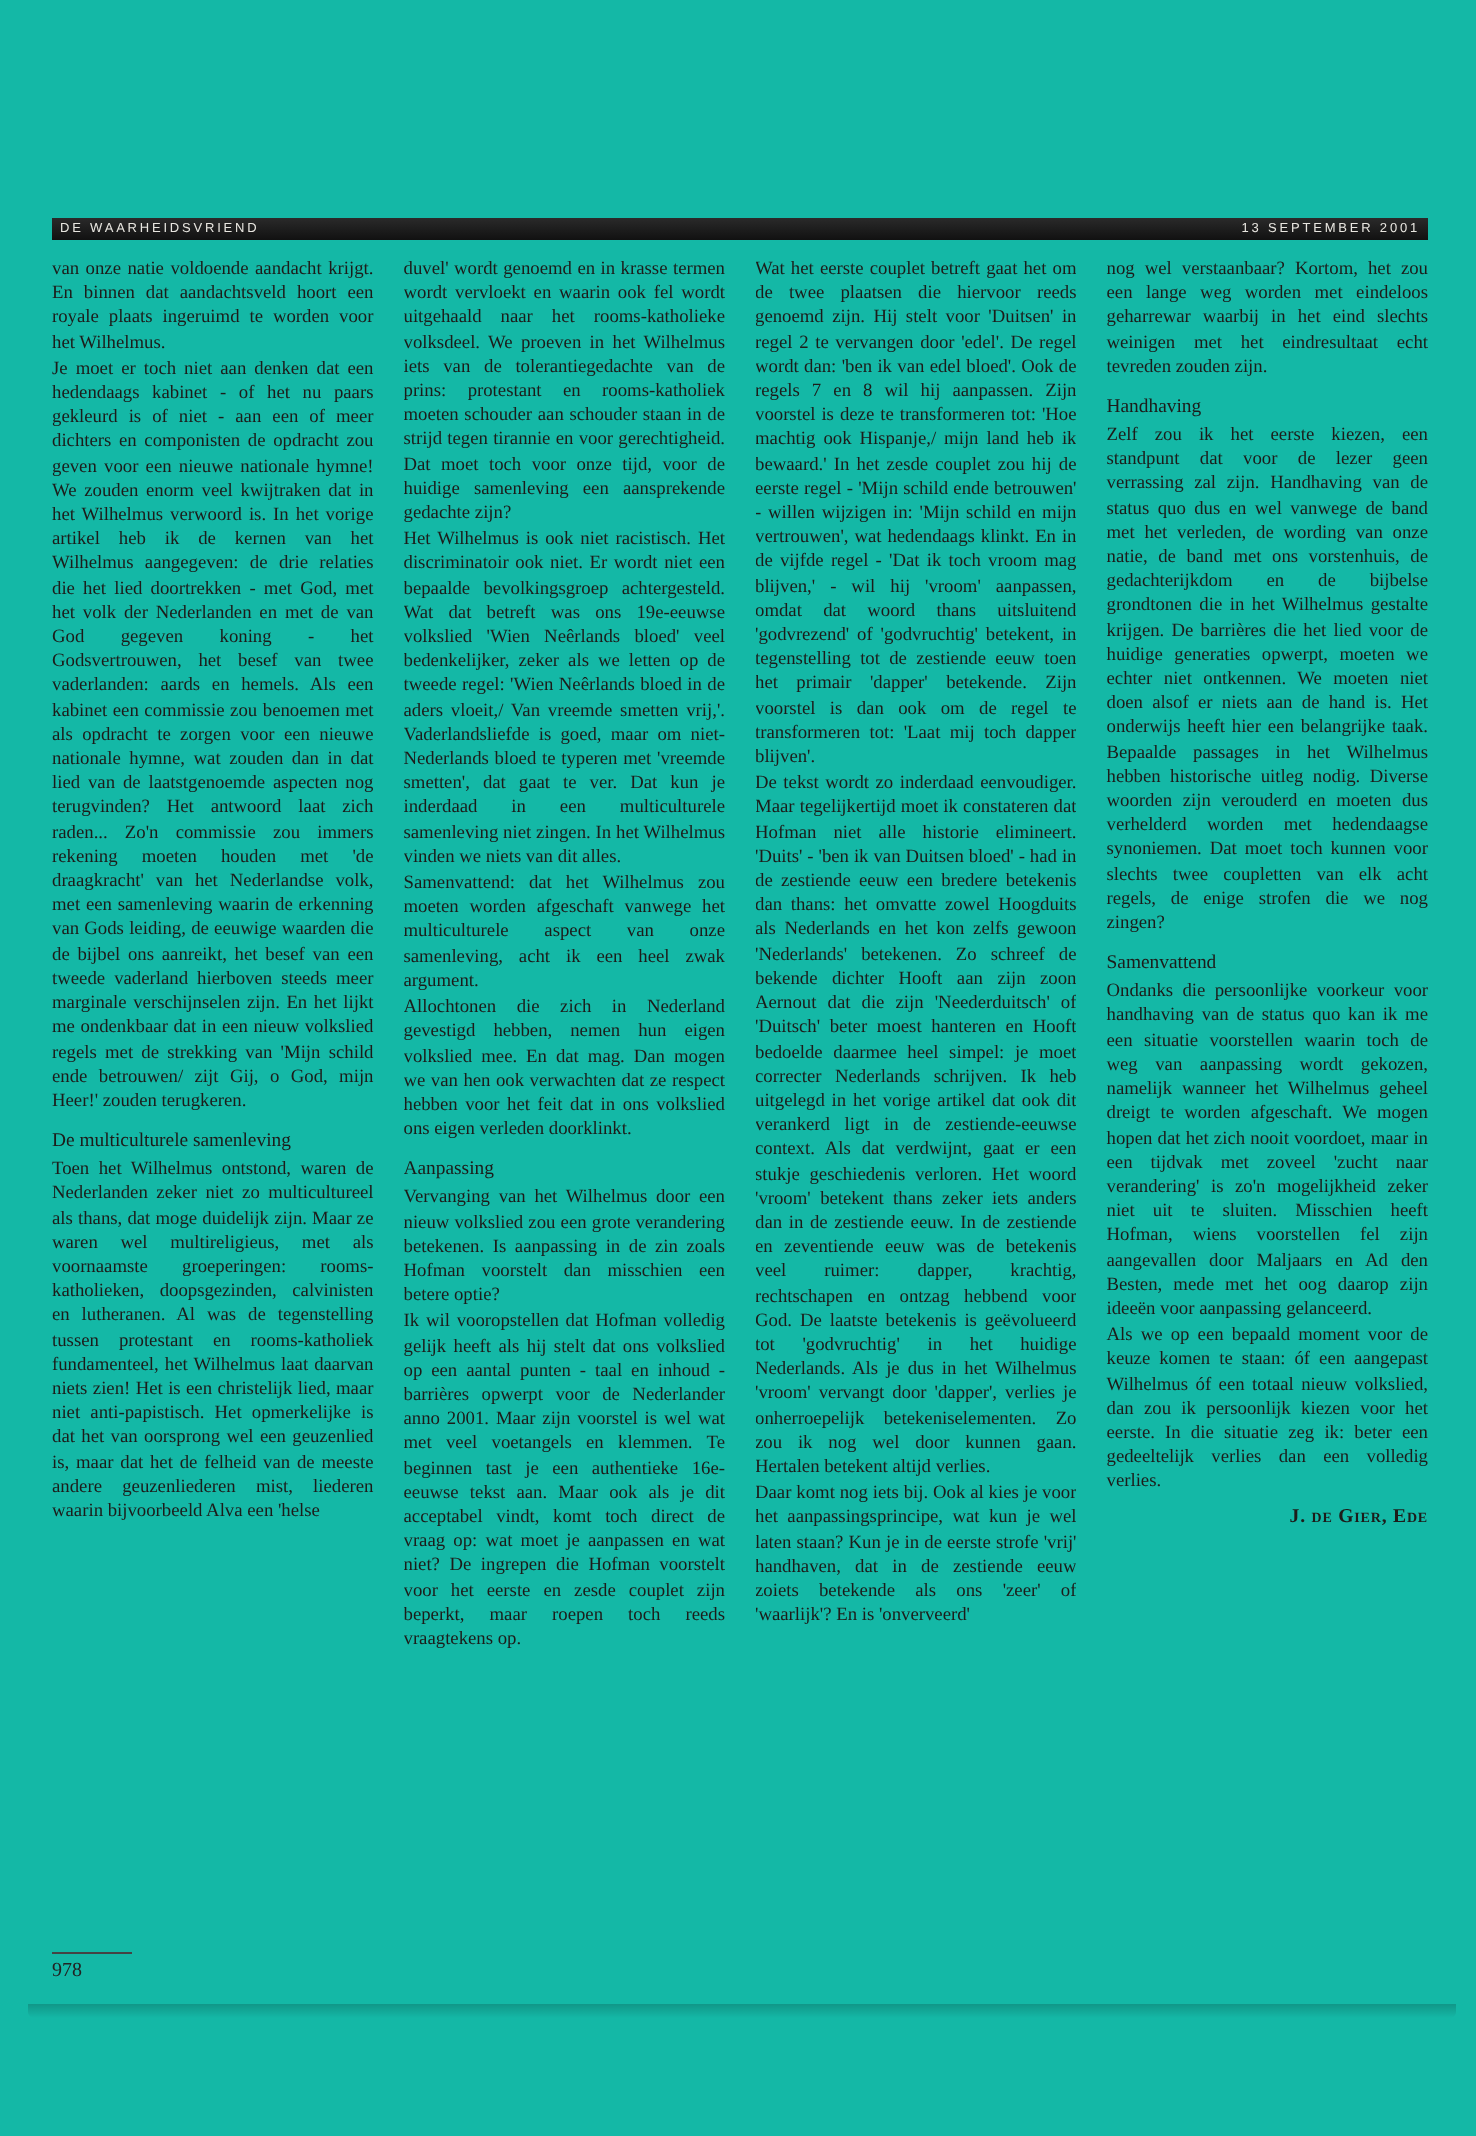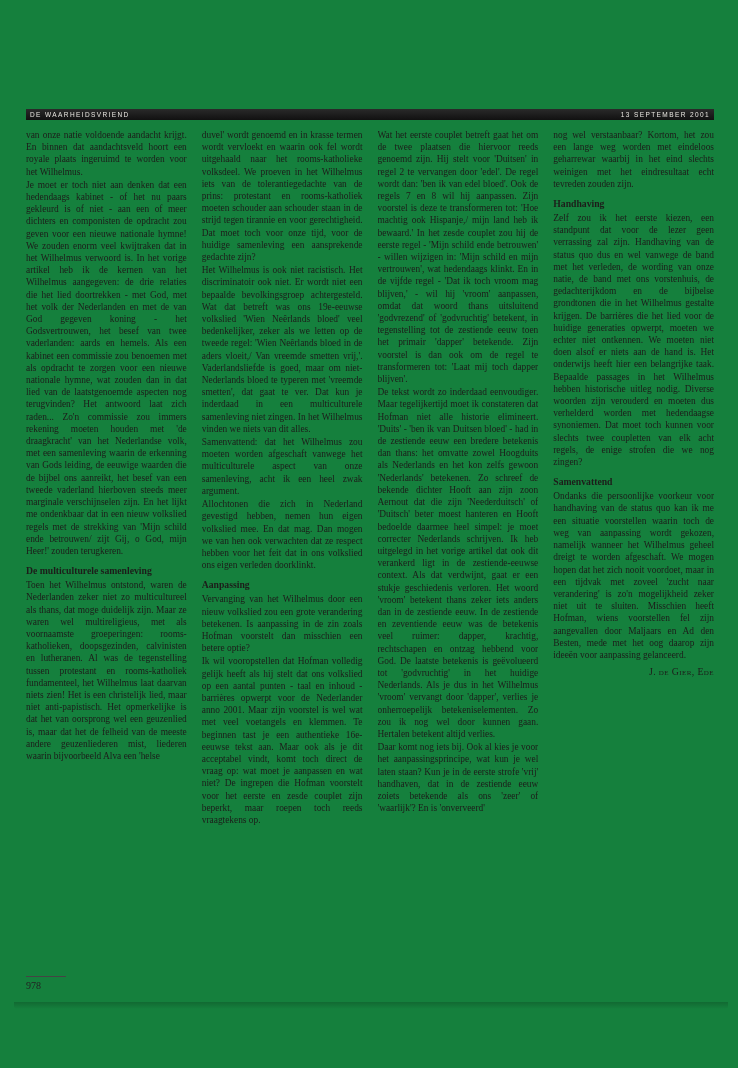--- a/index.html
+++ b/index.html
@@ -4,21 +4,21 @@
 <style>
   html,body{margin:0;padding:0;}
   body{
     width:738px;height:1068px;position:relative;overflow:hidden;
     background:#ffffff;
     font-family:"Liberation Serif","DejaVu Serif",serif;
     color:#1d1c1a;
   }
   .page{
     position:absolute;left:0;top:0;width:738px;height:1068px;
-    background:#15803d;
+    background:#14b8a6;
   }
   .masthead{
     position:absolute;top:109px;left:26px;right:24px;height:11px;
     background:linear-gradient(180deg,#2a2a2a,#111);
     color:#e8e6e0;
     font-family:"Liberation Sans","DejaVu Sans",sans-serif;
     font-size:6.5px;letter-spacing:1.4px;text-transform:uppercase;
     display:flex;justify-content:space-between;align-items:center;
     padding:0 4px;box-sizing:border-box;
   }
@@ -27,24 +27,24 @@
     display:flex;gap:15px;overflow:hidden;
   }
   .column{
     flex:1 1 0;min-width:0;
     font-size:9.4px;line-height:12.2px;text-align:justify;
     hyphens:none;overflow:hidden;
   }
   .column p{margin:0 0 1px 0;}
   .column h3{
     margin:8px 0 2px 0;font-size:9.7px;line-height:12px;
-    font-weight:bold;text-align:left;
+    font-weight:normal;text-align:left;
   }
   .column p.signature{
-    text-align:right;font-weight:normal;font-variant:small-caps;
+    text-align:right;font-weight:bold;font-variant:small-caps;
     letter-spacing:.4px;margin-top:5px;font-size:9.8px;
   }
   .footer{
     position:absolute;left:26px;top:976px;
   }
   .footer-rule{width:40px;border-top:1px solid #444;margin-bottom:3px;}
   .page-number{font-size:10px;color:#222;}
   .page-edge-shadow{
     position:absolute;left:14px;right:10px;top:1002px;height:7px;
     background:linear-gradient(180deg,rgba(0,0,0,.18),rgba(0,0,0,0));
@@ -81,20 +81,21 @@
         <p>Wat het eerste couplet betreft gaat het om de twee plaatsen die hiervoor reeds genoemd zijn. Hij stelt voor 'Duitsen' in regel 2 te vervangen door 'edel'. De regel wordt dan: 'ben ik van edel bloed'. Ook de regels 7 en 8 wil hij aanpassen. Zijn voorstel is deze te transformeren tot: 'Hoe machtig ook Hispanje,/ mijn land heb ik bewaard.' In het zesde couplet zou hij de eerste regel - 'Mijn schild ende betrouwen' - willen wijzigen in: 'Mijn schild en mijn vertrouwen', wat hedendaags klinkt. En in de vijfde regel - 'Dat ik toch vroom mag blijven,' - wil hij 'vroom' aanpassen, omdat dat woord thans uitsluitend 'godvrezend' of 'godvruchtig' betekent, in tegenstelling tot de zestiende eeuw toen het primair 'dapper' betekende. Zijn voorstel is dan ook om de regel te transformeren tot: 'Laat mij toch dapper blijven'.</p>
         <p>De tekst wordt zo inderdaad eenvoudiger. Maar tegelijkertijd moet ik constateren dat Hofman niet alle historie elimineert. 'Duits' - 'ben ik van Duitsen bloed' - had in de zestiende eeuw een bredere betekenis dan thans: het omvatte zowel Hoogduits als Nederlands en het kon zelfs gewoon 'Nederlands' betekenen. Zo schreef de bekende dichter Hooft aan zijn zoon Aernout dat die zijn 'Neederduitsch' of 'Duitsch' beter moest hanteren en Hooft bedoelde daarmee heel simpel: je moet correcter Nederlands schrijven. Ik heb uitgelegd in het vorige artikel dat ook dit verankerd ligt in de zestiende-eeuwse context. Als dat verdwijnt, gaat er een stukje geschiedenis verloren. Het woord 'vroom' betekent thans zeker iets anders dan in de zestiende eeuw. In de zestiende en zeventiende eeuw was de betekenis veel ruimer: dapper, krachtig, rechtschapen en ontzag hebbend voor God. De laatste betekenis is geëvolueerd tot 'godvruchtig' in het huidige Nederlands. Als je dus in het Wilhelmus 'vroom' vervangt door 'dapper', verlies je onherroepelijk betekeniselementen. Zo zou ik nog wel door kunnen gaan. Hertalen betekent altijd verlies.</p>
         <p>Daar komt nog iets bij. Ook al kies je voor het aanpassingsprincipe, wat kun je wel laten staan? Kun je in de eerste strofe 'vrij' handhaven, dat in de zestiende eeuw zoiets betekende als ons 'zeer' of 'waarlijk'? En is 'onverveerd'</p>
       </div>
       <div class="column">
         <p>nog wel verstaanbaar? Kortom, het zou een lange weg worden met eindeloos geharrewar waarbij in het eind slechts weinigen met het eindresultaat echt tevreden zouden zijn.</p>
         <h3>Handhaving</h3>
         <p>Zelf zou ik het eerste kiezen, een standpunt dat voor de lezer geen verrassing zal zijn. Handhaving van de status quo dus en wel vanwege de band met het verleden, de wording van onze natie, de band met ons vorstenhuis, de gedachterijkdom en de bijbelse grondtonen die in het Wilhelmus gestalte krijgen. De barrières die het lied voor de huidige generaties opwerpt, moeten we echter niet ontkennen. We moeten niet doen alsof er niets aan de hand is. Het onderwijs heeft hier een belangrijke taak. Bepaalde passages in het Wilhelmus hebben historische uitleg nodig. Diverse woorden zijn verouderd en moeten dus verhelderd worden met hedendaagse synoniemen. Dat moet toch kunnen voor slechts twee coupletten van elk acht regels, de enige strofen die we nog zingen?</p>
         <h3>Samenvattend</h3>
         <p>Ondanks die persoonlijke voorkeur voor handhaving van de status quo kan ik me een situatie voorstellen waarin toch de weg van aanpassing wordt gekozen, namelijk wanneer het Wilhelmus geheel dreigt te worden afgeschaft. We mogen hopen dat het zich nooit voordoet, maar in een tijdvak met zoveel 'zucht naar verandering' is zo'n mogelijkheid zeker niet uit te sluiten. Misschien heeft Hofman, wiens voorstellen fel zijn aangevallen door Maljaars en Ad den Besten, mede met het oog daarop zijn ideeën voor aanpassing gelanceerd.</p>
+        <p>Als we op een bepaald moment voor de keuze komen te staan: óf een aangepast Wilhelmus óf een totaal nieuw volkslied, dan zou ik persoonlijk kiezen voor het eerste. In die situatie zeg ik: beter een gedeeltelijk verlies dan een volledig verlies.</p>
         <p class="signature">J. de Gier, Ede</p>
       </div>
     </div>
 
   <div class="footer">
     <div class="footer-rule"></div>
     <div class="page-number">978</div>
   </div>
 
   <div class="page-edge-shadow"></div>

